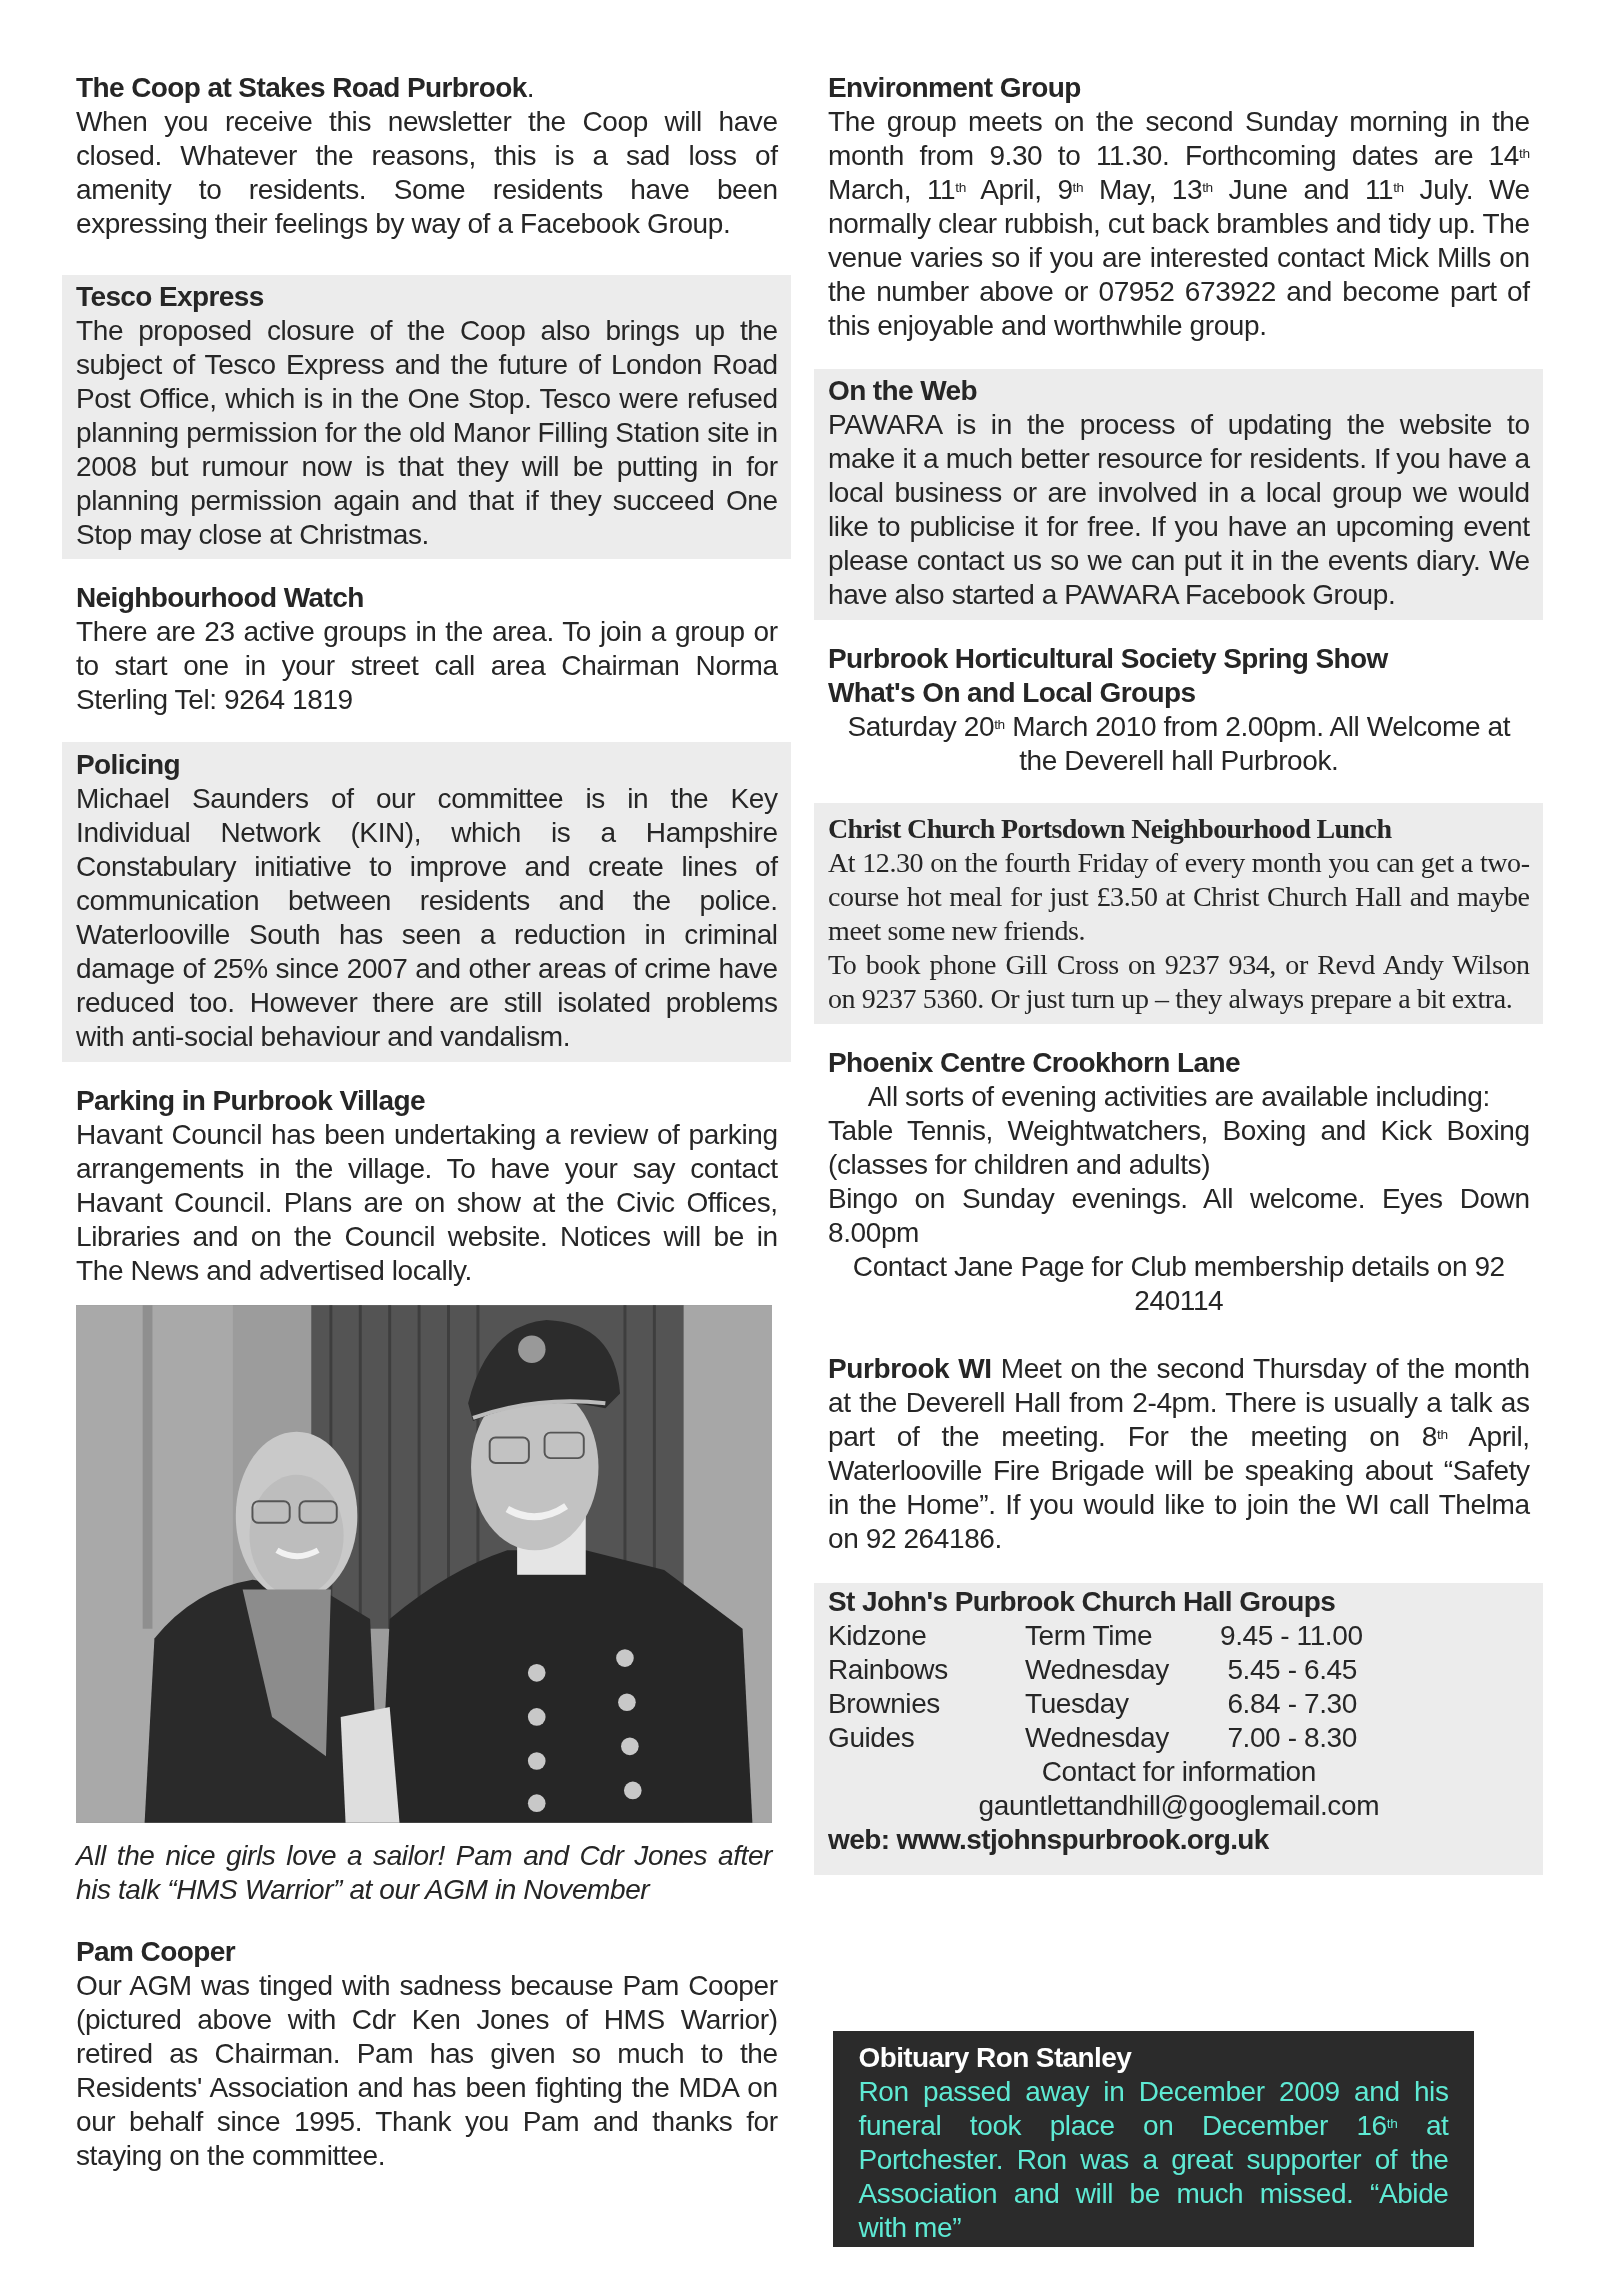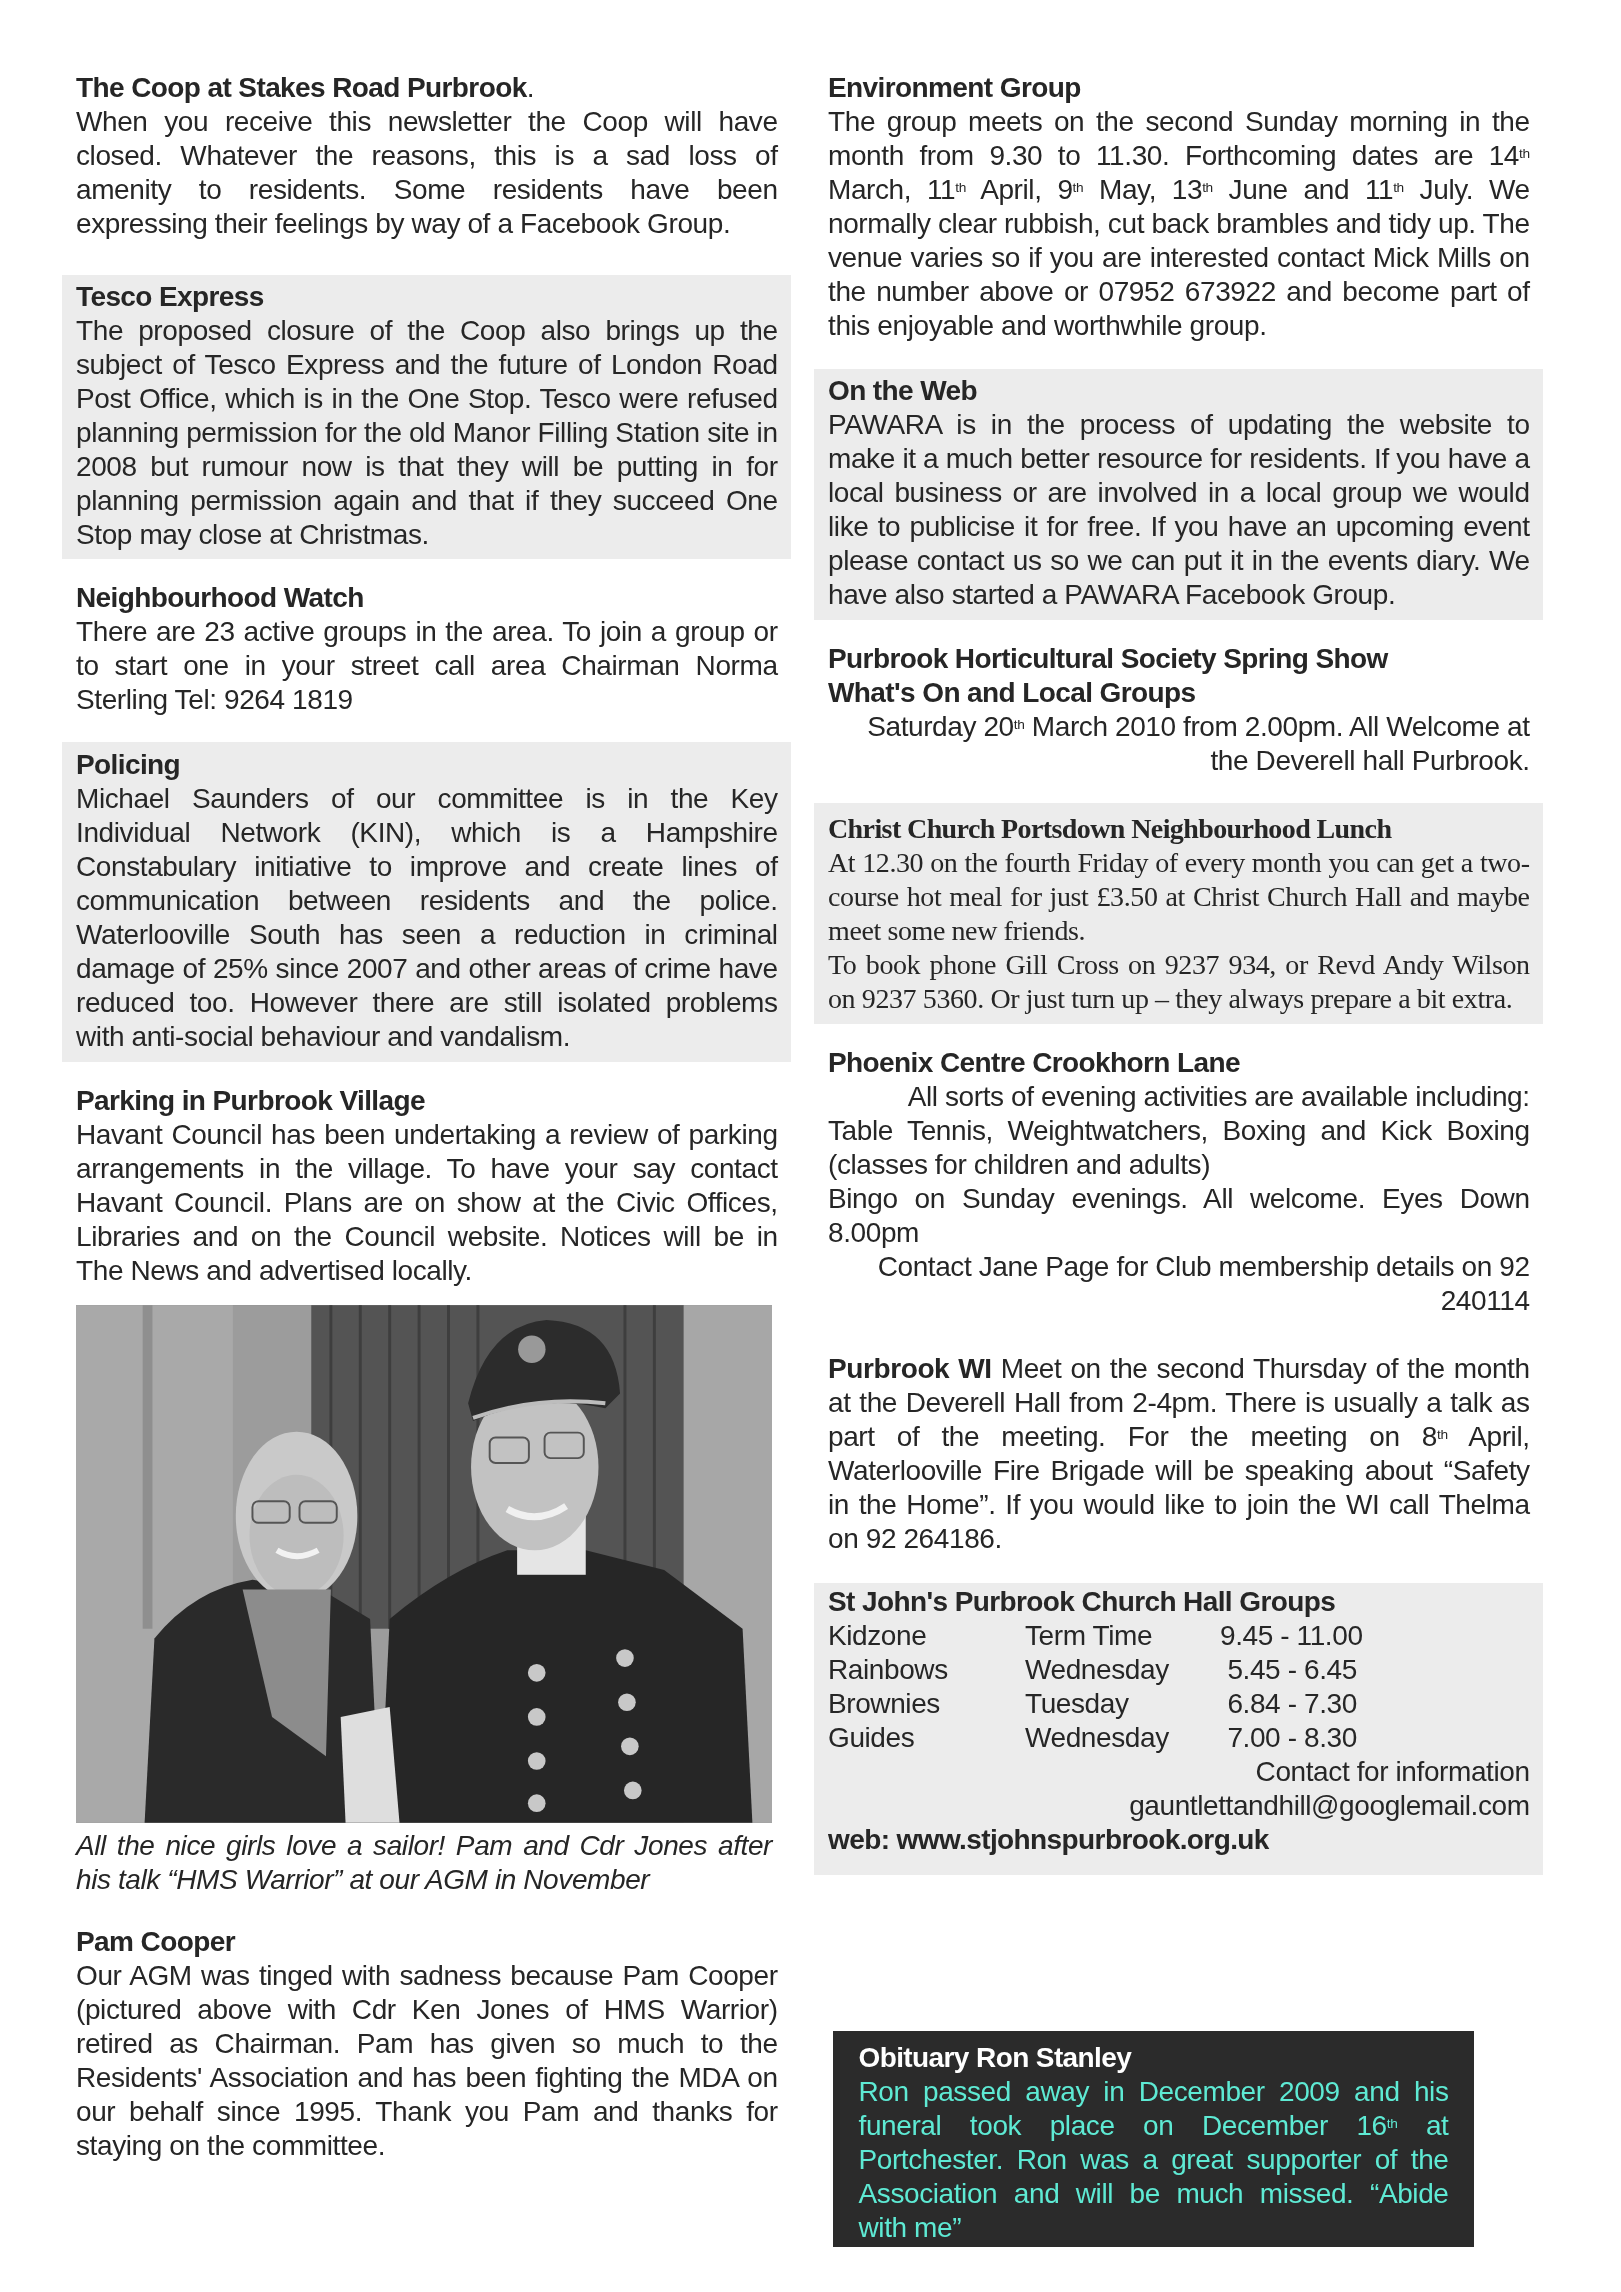--- a/index.html
+++ b/index.html
@@ -5,26 +5,26 @@
   html, body { margin:0; padding:0; background:#ffffff; }
   body { width:1621px; height:2293px; position:relative; overflow:hidden;
          font-family:"Liberation Sans", sans-serif; color:#262626; }
   .col { position:absolute; top:71px; width:696px; }
   #col-left { left:76px; }
   #col-right { left:828px; }
   .sec { padding:0 13.7px; box-sizing:border-box; width:729px; margin-left:-13.7px; }
   .sec.shade { background:#ececec; }
   .head { font-weight:bold; font-size:28px; line-height:34px; letter-spacing:-0.6px; }
   .body { font-size:28px; line-height:34px; text-align:justify; letter-spacing:-0.4px; }
-  .body.left { text-align:right; }
+  .body.left { text-align:center; }
   .gap { height:34px; }
   sup { font-size:13.7px; vertical-align:top; position:relative; top:-2px; }
   .photo { width:696px; height:518px; background:#8a8a8a; position:relative; overflow:hidden; margin-top:17.6px; }
   .photo svg { display:block; }
-  .caption { font-style:italic; font-size:28px; line-height:34px; letter-spacing:-0.4px; text-align:justify; margin-top:6px; }
+  .caption { font-style:italic; font-size:28px; line-height:34px; letter-spacing:-0.4px; text-align:justify; margin-top:16px; }
   .sched { display:grid; grid-template-columns:197px 195px auto; font-size:28px; line-height:34px; letter-spacing:-0.4px; }
   .obit { position:absolute; left:833px; top:2031px; width:641px; height:216px; background:#2b2b2b; color:#ffffff; padding:9.8px 25.5px; box-sizing:border-box; }
   .obit .body { color:#5eead4; }
   .obit .head { color:#ffffff; }
 </style>
 </head>
 <body>
 
 <div class="col" id="col-left">
 

